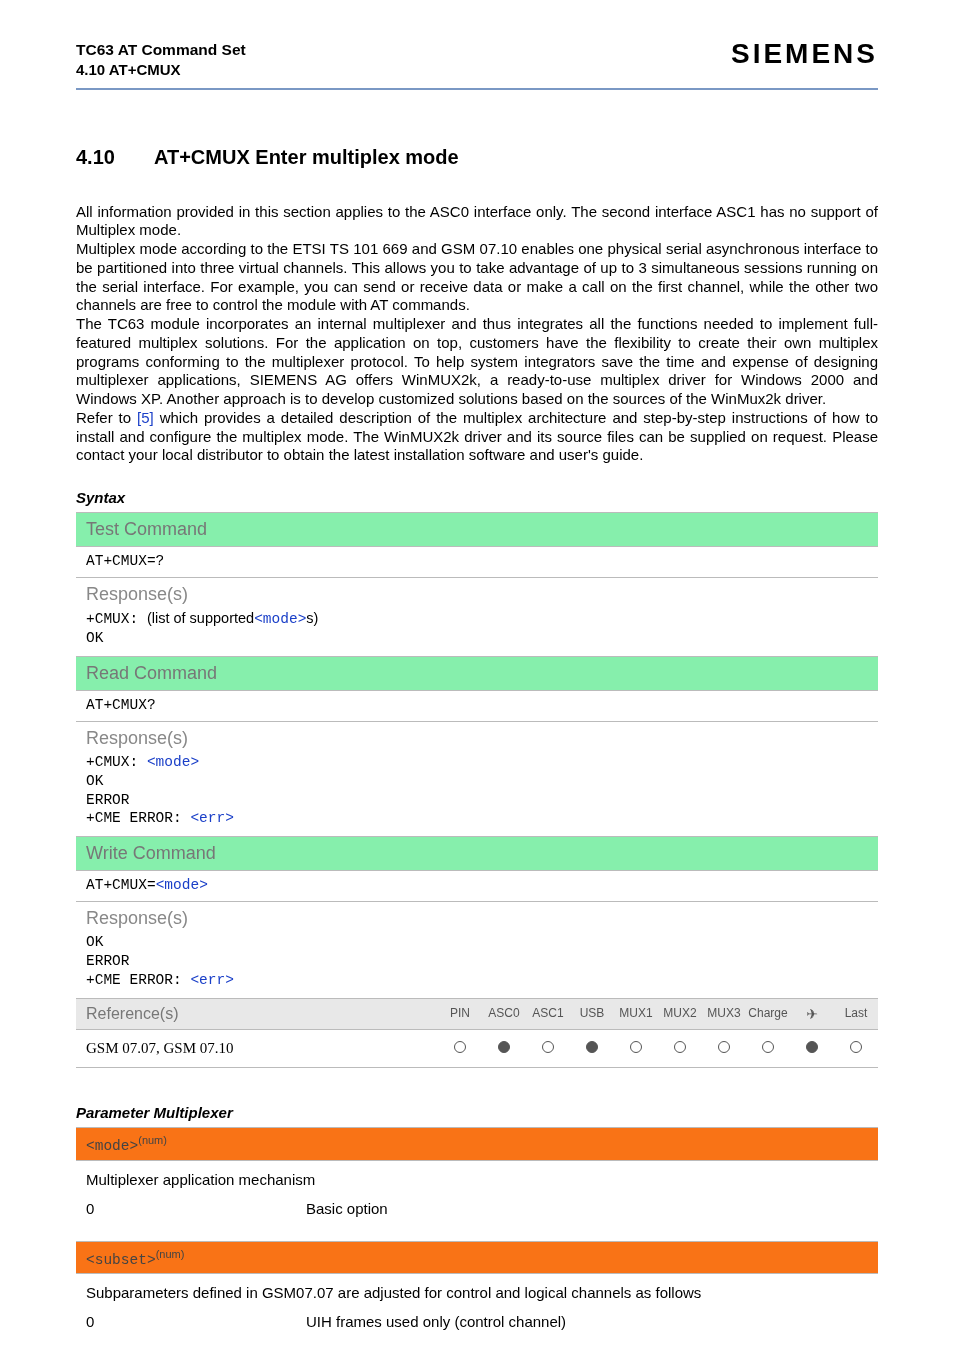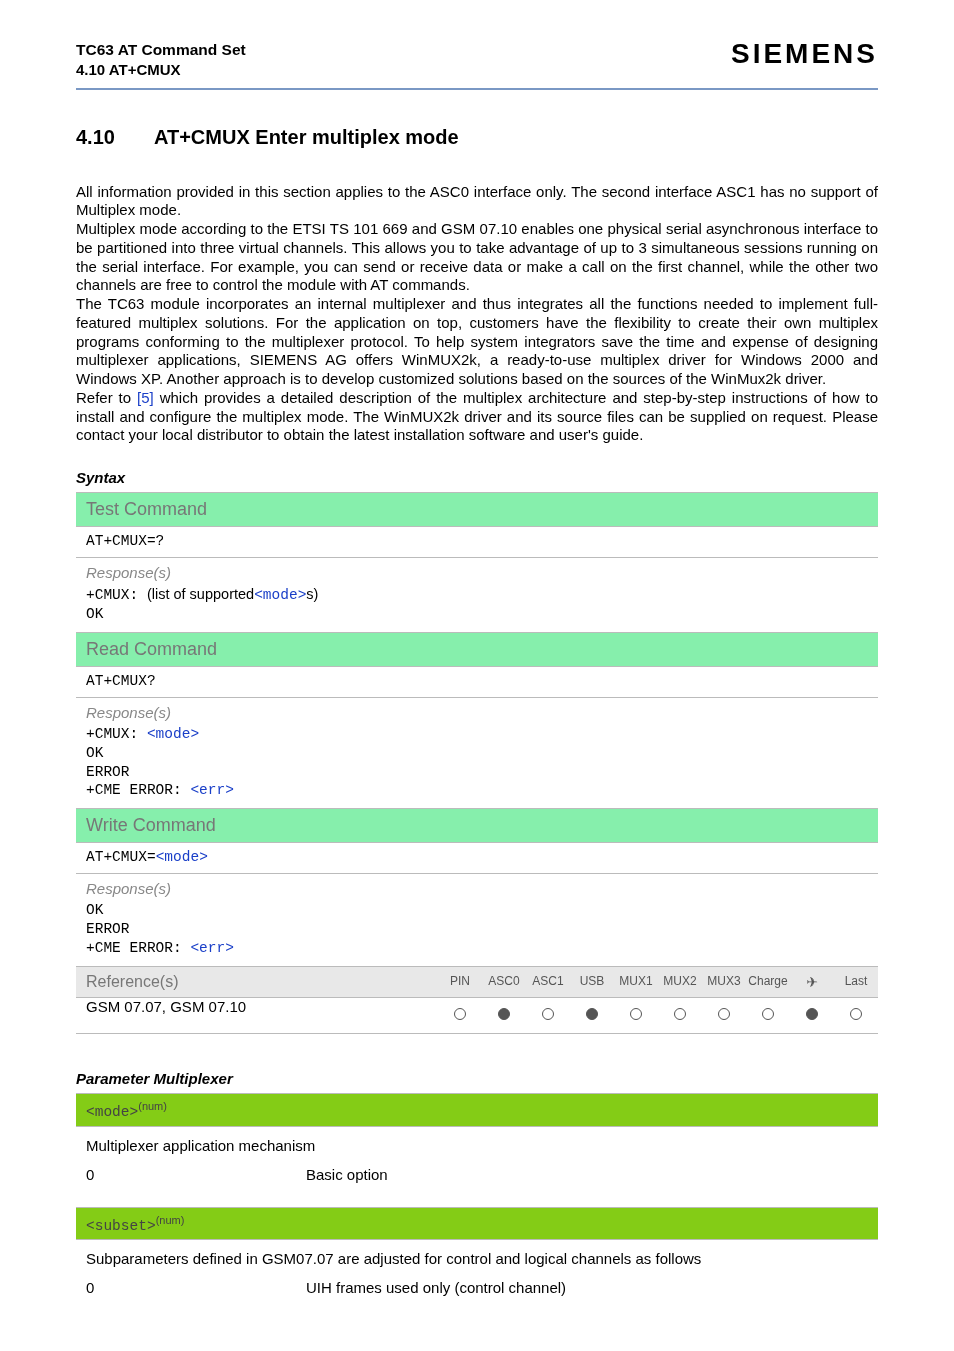--- a/index.html
+++ b/index.html
@@ -13,21 +13,21 @@
   }
   .page {
     padding: 40px 76px 30px 76px;
   }
   .header-row {
     display: flex;
     justify-content: space-between;
     align-items: flex-start;
     border-bottom: 2px solid #7a98c4;
     padding-bottom: 8px;
-    margin-bottom: 36px;
+    margin-bottom: 56px;
   }
   .header-left {
     font-weight: bold;
     line-height: 1.3;
   }
   .header-left .title { font-size: 15.5px; }
   .header-left .sub { font-size: 15px; }
   .siemens {
     font-family: Arial, Helvetica, sans-serif;
     font-weight: 900;
@@ -63,23 +63,22 @@
     border-bottom: 1px solid #bbb;
   }
   .syntax-row-cmd {
     padding: 6px 10px 8px 10px;
     font-family: "Courier New", monospace;
     font-size: 14.5px;
     border-bottom: 1px solid #bbb;
   }
   .syntax-row-resp-label {
     color: #888;
-    font-size: 15px;
+    font-size: 18px;
     padding: 6px 10px 2px 10px;
-    font-style: italic;
   }
   .syntax-row-resp-body {
     padding: 2px 10px 8px 10px;
     font-family: "Courier New", monospace;
     font-size: 14.5px;
     line-height: 1.3;
     border-bottom: 1px solid #bbb;
   }
   .mixed-font { font-family: Arial, Helvetica, sans-serif; }
   .param-link { color: #1a3fc8; font-family: "Courier New", monospace; }
@@ -109,34 +108,35 @@
   .ref-row.header-ref {
     background: #e8e8e8;
   }
   .ref-row.header-ref .ref-left {
     color: #777;
     font-size: 16px;
     padding: 6px 10px;
   }
   .ref-row.header-ref .ref-cols { padding: 6px 0;}
   .ref-row.body-ref .ref-left {
-    padding: 0 10px;
+    padding: 10px 10px;
     font-size: 15px;
+    font-family: Liberation Serif, serif;
   }
   .ref-row.body-ref .ref-cols { padding: 10px 0;}
   .circle {
     display: inline-block;
     width: 12px; height: 12px;
     border-radius: 50%;
     border: 1.5px solid #555;
   }
   .circle.filled { background: #555; border-color:#555; }
   .airplane { font-size: 14px; color:#555; }
   .param-box {
-    background: #84cc16;
+    background: #f97316;
     padding: 6px 10px;
     margin-top: 6px;
     border-top: 1px solid #bbb;
     border-bottom: 1px solid #bbb;
     font-family: "Courier New", monospace;
     font-size: 14.5px;
     color: #444;
   }
   .param-box sup { font-family: Arial; font-size: 11px; color:#444;}
   .param-desc {

